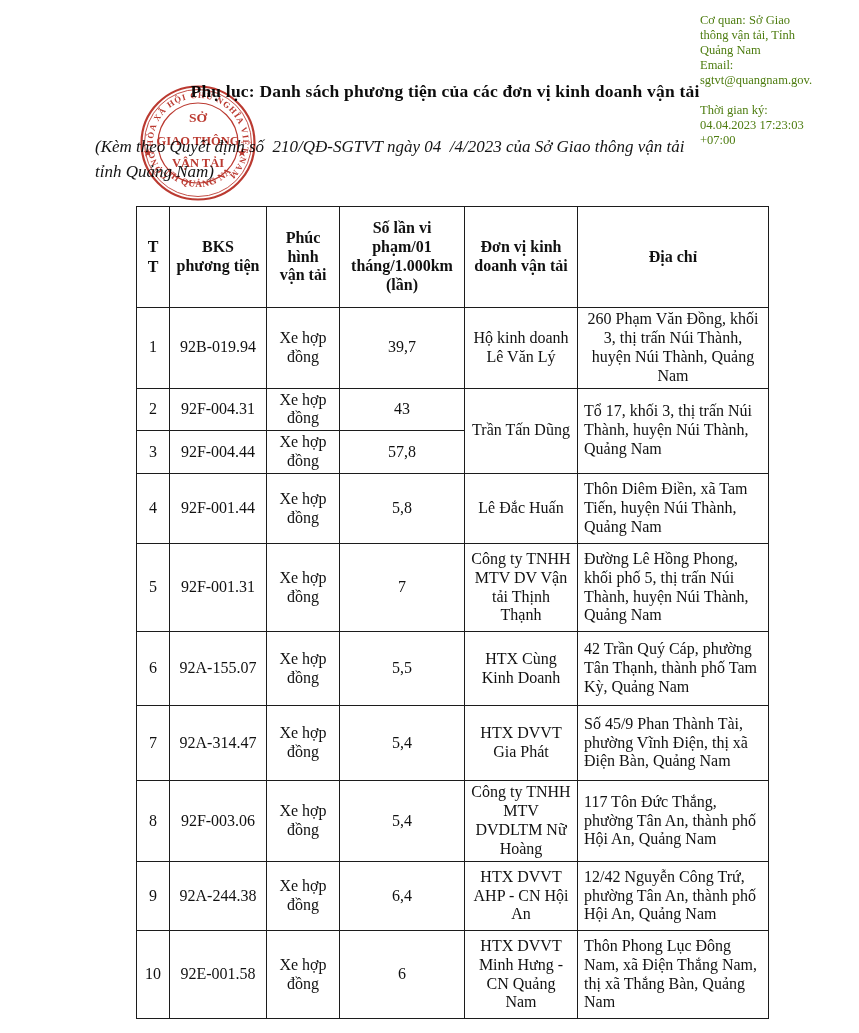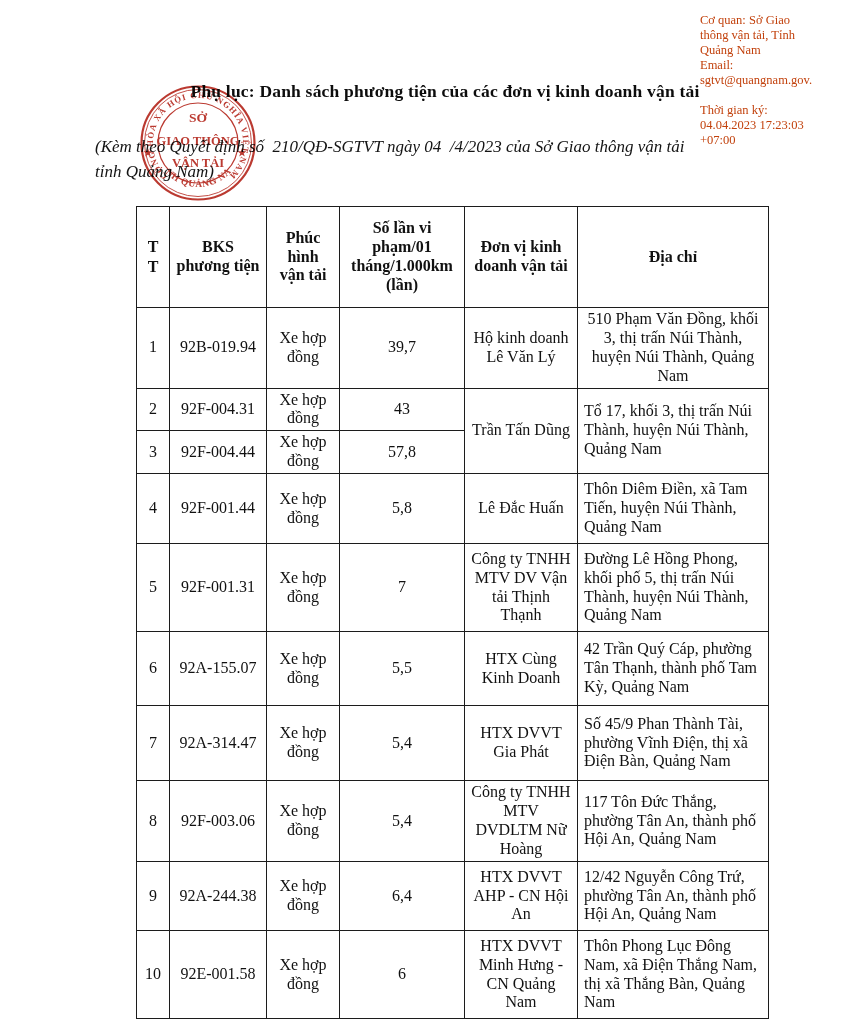--- a/index.html
+++ b/index.html
@@ -10,21 +10,21 @@
     font-family:"Liberation Serif","DejaVu Serif",serif;
     color:#1a1a1a;
     overflow:hidden;
     margin:0 auto;
   }
   
   .sig{
     position:absolute;left:700px;top:13px;width:145px;
     font-size:12.5px;line-height:15px;
     white-space:pre-line;
-    color:#c2410c;
+    color:#4d7c0f;
   }
   
   .title{
     position:absolute;left:115px;top:79px;width:660px;
     text-align:center;font-weight:bold;font-size:17.5px;line-height:24.5px;
     color:#0d0d0d;letter-spacing:.2px;
   }
   .subtitle{
     position:absolute;left:95px;top:134px;width:700px;
     text-align:left;font-style:italic;font-size:17px;line-height:25px;
@@ -133,21 +133,21 @@
             <th class="c-addr">Địa chỉ</th>
           </tr>
         </thead>
       <tbody>
           <tr>
             <td class="c-stt">1</td>
             <td class="c-plate">92B-019.94</td>
             <td class="c-type">Xe hợp đồng</td>
             <td class="c-rate">39,7</td>
             <td class="c-oper">Hộ kinh doanh Lê Văn Lý</td>
-            <td class="c-addr center">510 Phạm Văn Đồng, khối 3, thị trấn Núi Thành, huyện Núi Thành, Quảng Nam</td>
+            <td class="c-addr center">260 Phạm Văn Đồng, khối 3, thị trấn Núi Thành, huyện Núi Thành, Quảng Nam</td>
           </tr>
           <tr>
             <td class="c-stt">2</td>
             <td class="c-plate">92F-004.31</td>
             <td class="c-type">Xe hợp đồng</td>
             <td class="c-rate">43</td>
             <td class="c-oper" rowspan="2">Trần Tấn Dũng</td>
             <td class="c-addr" rowspan="2">Tổ 17, khối 3, thị trấn Núi Thành, huyện Núi Thành, Quảng Nam</td>
           </tr>
           <tr>

